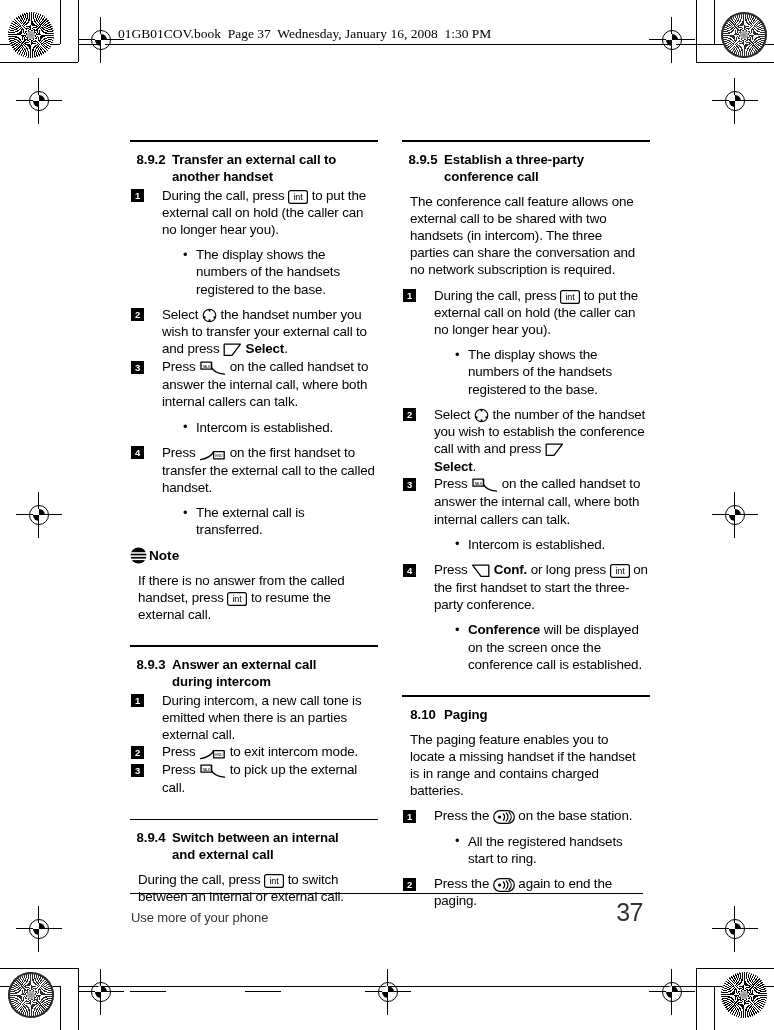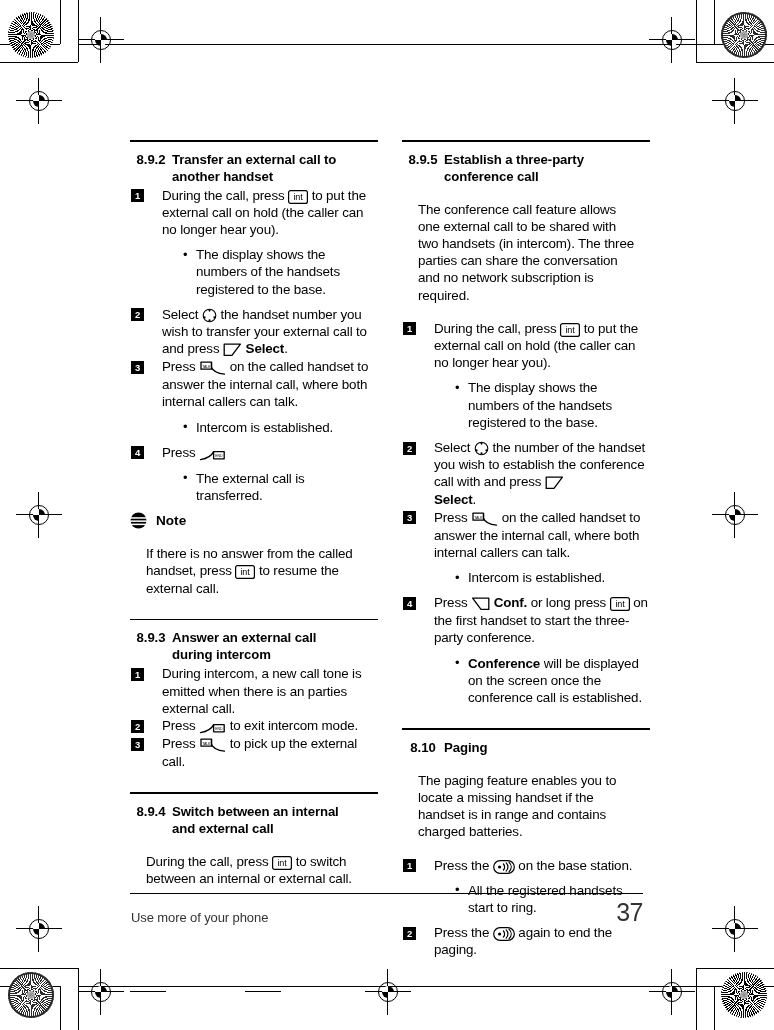--- a/index.html
+++ b/index.html
@@ -49,38 +49,38 @@
   .col-right{left:402px;}
 
   .rule{height:1.6px;background:#000;margin:0 0 9px 0;}
   .rule.mt{margin-top:22px;}
 
   h2.sec{font-size:13.2px;font-weight:bold;line-height:17px;margin:0 0 2px 0;
     letter-spacing:-0.1px;}
   h2.sec .num{display:inline-block;width:42px;vertical-align:top;text-align:center;}
   h2.sec .ttl{display:inline-block;width:200px;vertical-align:top;}
 
-  p.body{font-size:13.4px;line-height:17.2px;margin:16px;letter-spacing:-0.15px;}
+  p.body{font-size:13.4px;line-height:17.2px;margin:8px;letter-spacing:-0.15px;}
 
   ol.steps{list-style:none;margin:0;padding:0;}
   ol.steps>li{position:relative;padding-left:32px;font-size:13.4px;
     line-height:17.2px;letter-spacing:-0.15px;margin:0;}
   .stepnum{position:absolute;left:1px;top:2.5px;width:13px;height:13px;
     background:#000;color:#fff;font-size:9.5px;font-weight:bold;
     line-height:13px;text-align:center;}
   ul.sub{list-style:none;margin:8px;padding:0 0 0 12px;}
   ul.sub>li{position:relative;padding-left:14px;font-size:13.4px;
     line-height:17.2px;letter-spacing:-0.15px;}
   ul.sub>li::before{content:"\2022";position:absolute;left:1px;top:-0.5px;
     font-size:13px;}
 
   .b{font-weight:bold;}
 
   
-  .note-head{display:flex;align-items:center;gap:9px;margin:1px 0 1px 0;}
+  .note-head{display:flex;align-items:center;gap:2px;margin:1px 0 1px 0;}
   .note-title{font-size:13.6px;font-weight:bold;}
 
   
   .ico{display:inline-block;vertical-align:-3px;}
   .ico svg{display:block;}
   .ico-int{vertical-align:-4px;}
   .ico-nav{vertical-align:-4px;}
   .ico-soft{vertical-align:-5px;}
   .ico-talk{vertical-align:-5px;}
   .ico-end{vertical-align:-5px;}
@@ -185,20 +185,21 @@
   </div>
   <div class="regmark" style="left:655px;top:975px;">
     <div class="hl"></div>
       <div class="vl"></div>
       <div class="circ"></div>
       <div class="pin"></div>
   </div>
   <div class="crop-line h" style="left:130px;top:991px;width:36px;"></div>
   <div class="crop-line h" style="left:245px;top:991px;width:36px;"></div>
 
+  <div class="runhead">01GB01COV.book  Page 37  Wednesday, January 16, 2008  1:30 PM</div>
 
   <div class="col col-left">
 
     <div class="rule"></div>
     <h2 class="sec">
       <span class="num">8.9.2</span><span class="ttl"><span>Transfer an external call to</span><br><span>another handset</span></span>
     </h2>
 
     <ol class="steps">
       <li>
@@ -236,21 +237,21 @@
           <li>Intercom is established.</li>
         </ul>
       </li>
 
       <li>
         <span class="stepnum">4</span>
         <span>Press </span><span class="ico ico-end"><svg width="27" height="15" viewBox="0 0 27 15">
               <path d="M1.5 12.6 C8.5 11.4 13.0 8.0 14.6 4.6 H25.2 V11.8 H14.6" fill="none" stroke="#000" stroke-width="1.3" stroke-linejoin="round" stroke-linecap="round"></path>
               <path d="M14.6 4.6 V11.8" fill="none" stroke="#000" stroke-width="1.3"></path>
               <text x="19.9" y="10.0" font-family="Liberation Sans, sans-serif" font-size="3.6" text-anchor="middle" fill="#000">END</text>
-            </svg></span>
+            </svg></span><span> on the first handset to transfer the external call to the called handset.</span>
         <ul class="sub">
           <li>The external call is transferred.</li>
         </ul>
       </li>
     </ol>
 
     <div class="note-head">
       <span class="ico">
           <svg width="17" height="17" viewBox="0 0 17 17">
             <circle cx="8.5" cy="8.5" r="8" fill="#000"></circle>

